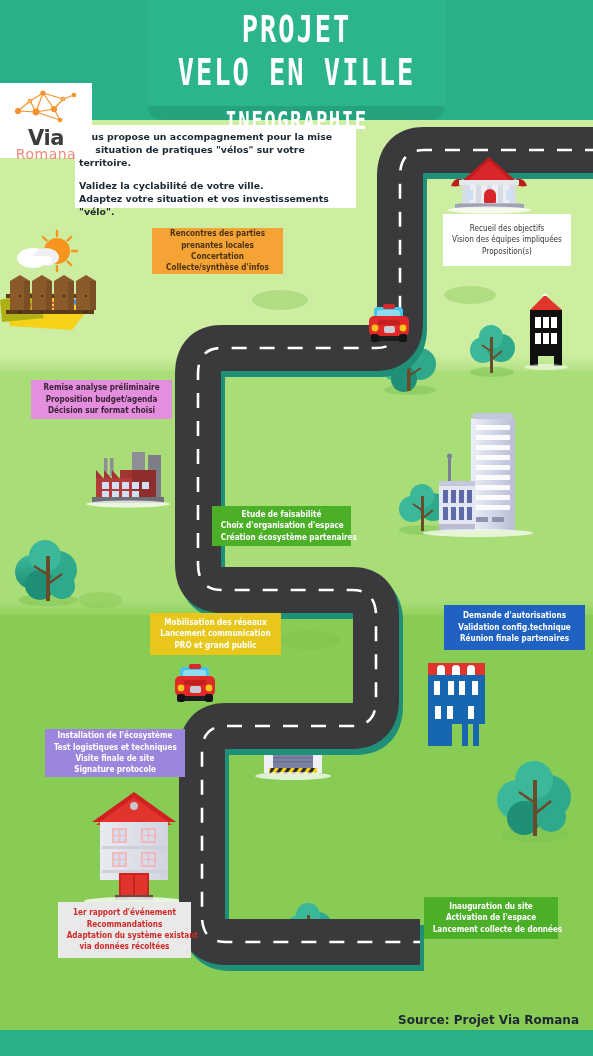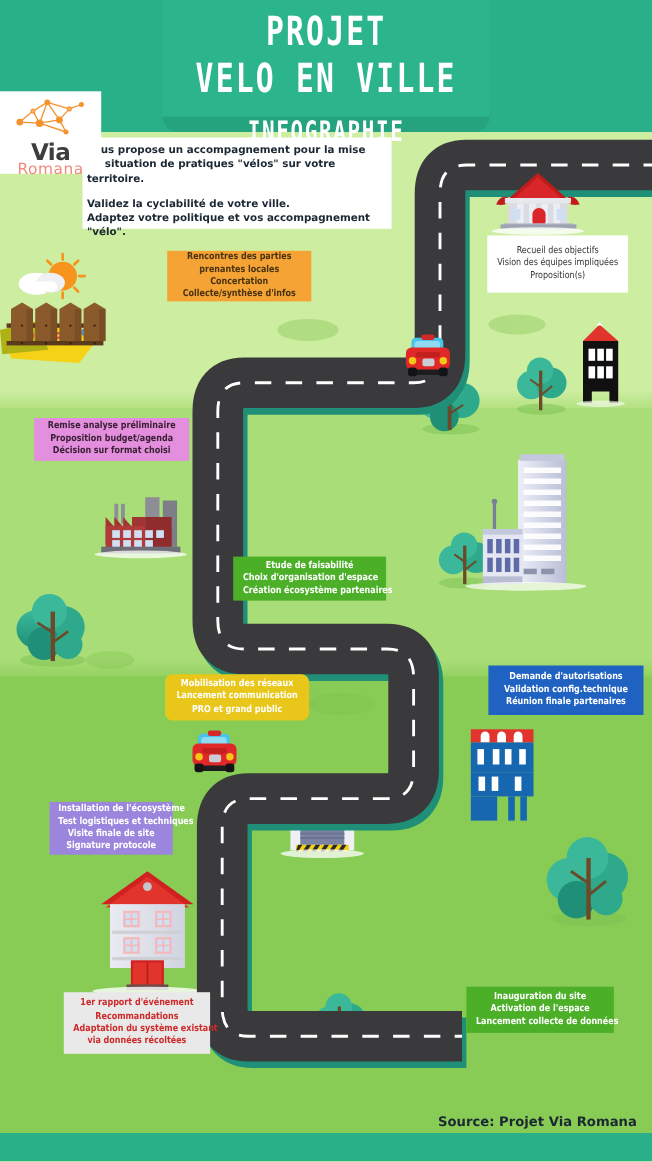--- a/index.html
+++ b/index.html
@@ -605,21 +605,21 @@
       </g>
     </svg>
     <div class="logo-via">Via</div>
     <div class="logo-romana">Romana</div>
   </div>
 
   <div class="intro-card">
     <p>vous propose un accompagnement pour la mise</p>
     <p>en situation de pratiques "vélos" sur votre territoire.</p>
     <p class="gap">Validez la cyclabilité de votre ville.</p>
-    <p>Adaptez votre politique et vos accompagnement "vélo".</p>
+    <p>Adaptez votre situation et vos investissements "vélo".</p>
   </div>
 
   <div class="lbl lbl-orange" style="left:152px;top:228px;width:131px;height:46px;">
     <span>Rencontres des parties</span>
     <span>prenantes locales</span>
     <span>Concertation</span>
     <span>Collecte/synthèse d'infos</span>
   </div>
 
   <div class="lbl lbl-white" style="left:443px;top:214px;width:128px;height:52px;">
@@ -639,27 +639,27 @@
     <span>Choix d'organisation d'espace</span>
     <span>Création écosystème partenaires</span>
   </div>
 
   <div class="lbl lbl-blue" style="left:432px;top:605px;width:141px;height:45px;">
     <span>Demande d'autorisations</span>
     <span>Validation config.technique</span>
     <span>Réunion finale partenaires</span>
   </div>
 
-  <div class="lbl lbl-yellow" style="left:150px;top:613px;width:131px;height:42px;border-radius:7px;">
+  <div class="lbl lbl-yellow" style="left:150px;top:613px;width:131px;height:42px;">
     <span>Mobilisation des réseaux</span>
     <span>Lancement communication</span>
     <span>PRO et grand public</span>
   </div>
 
-  <div class="lbl lbl-purple" style="left:45px;top:729px;width:112px;height:48px;">
+  <div class="lbl lbl-purple" style="left:45px;top:729px;width:140px;height:48px;">
     <span>Installation de l'écosystème</span>
     <span>Test logistiques et techniques</span>
     <span>Visite finale de site</span>
     <span>Signature protocole</span>
   </div>
 
   <div class="lbl lbl-green2" style="left:424px;top:897px;width:134px;height:42px;">
     <span>Inauguration du site</span>
     <span>Activation de l'espace</span>
     <span>Lancement collecte de données</span>

